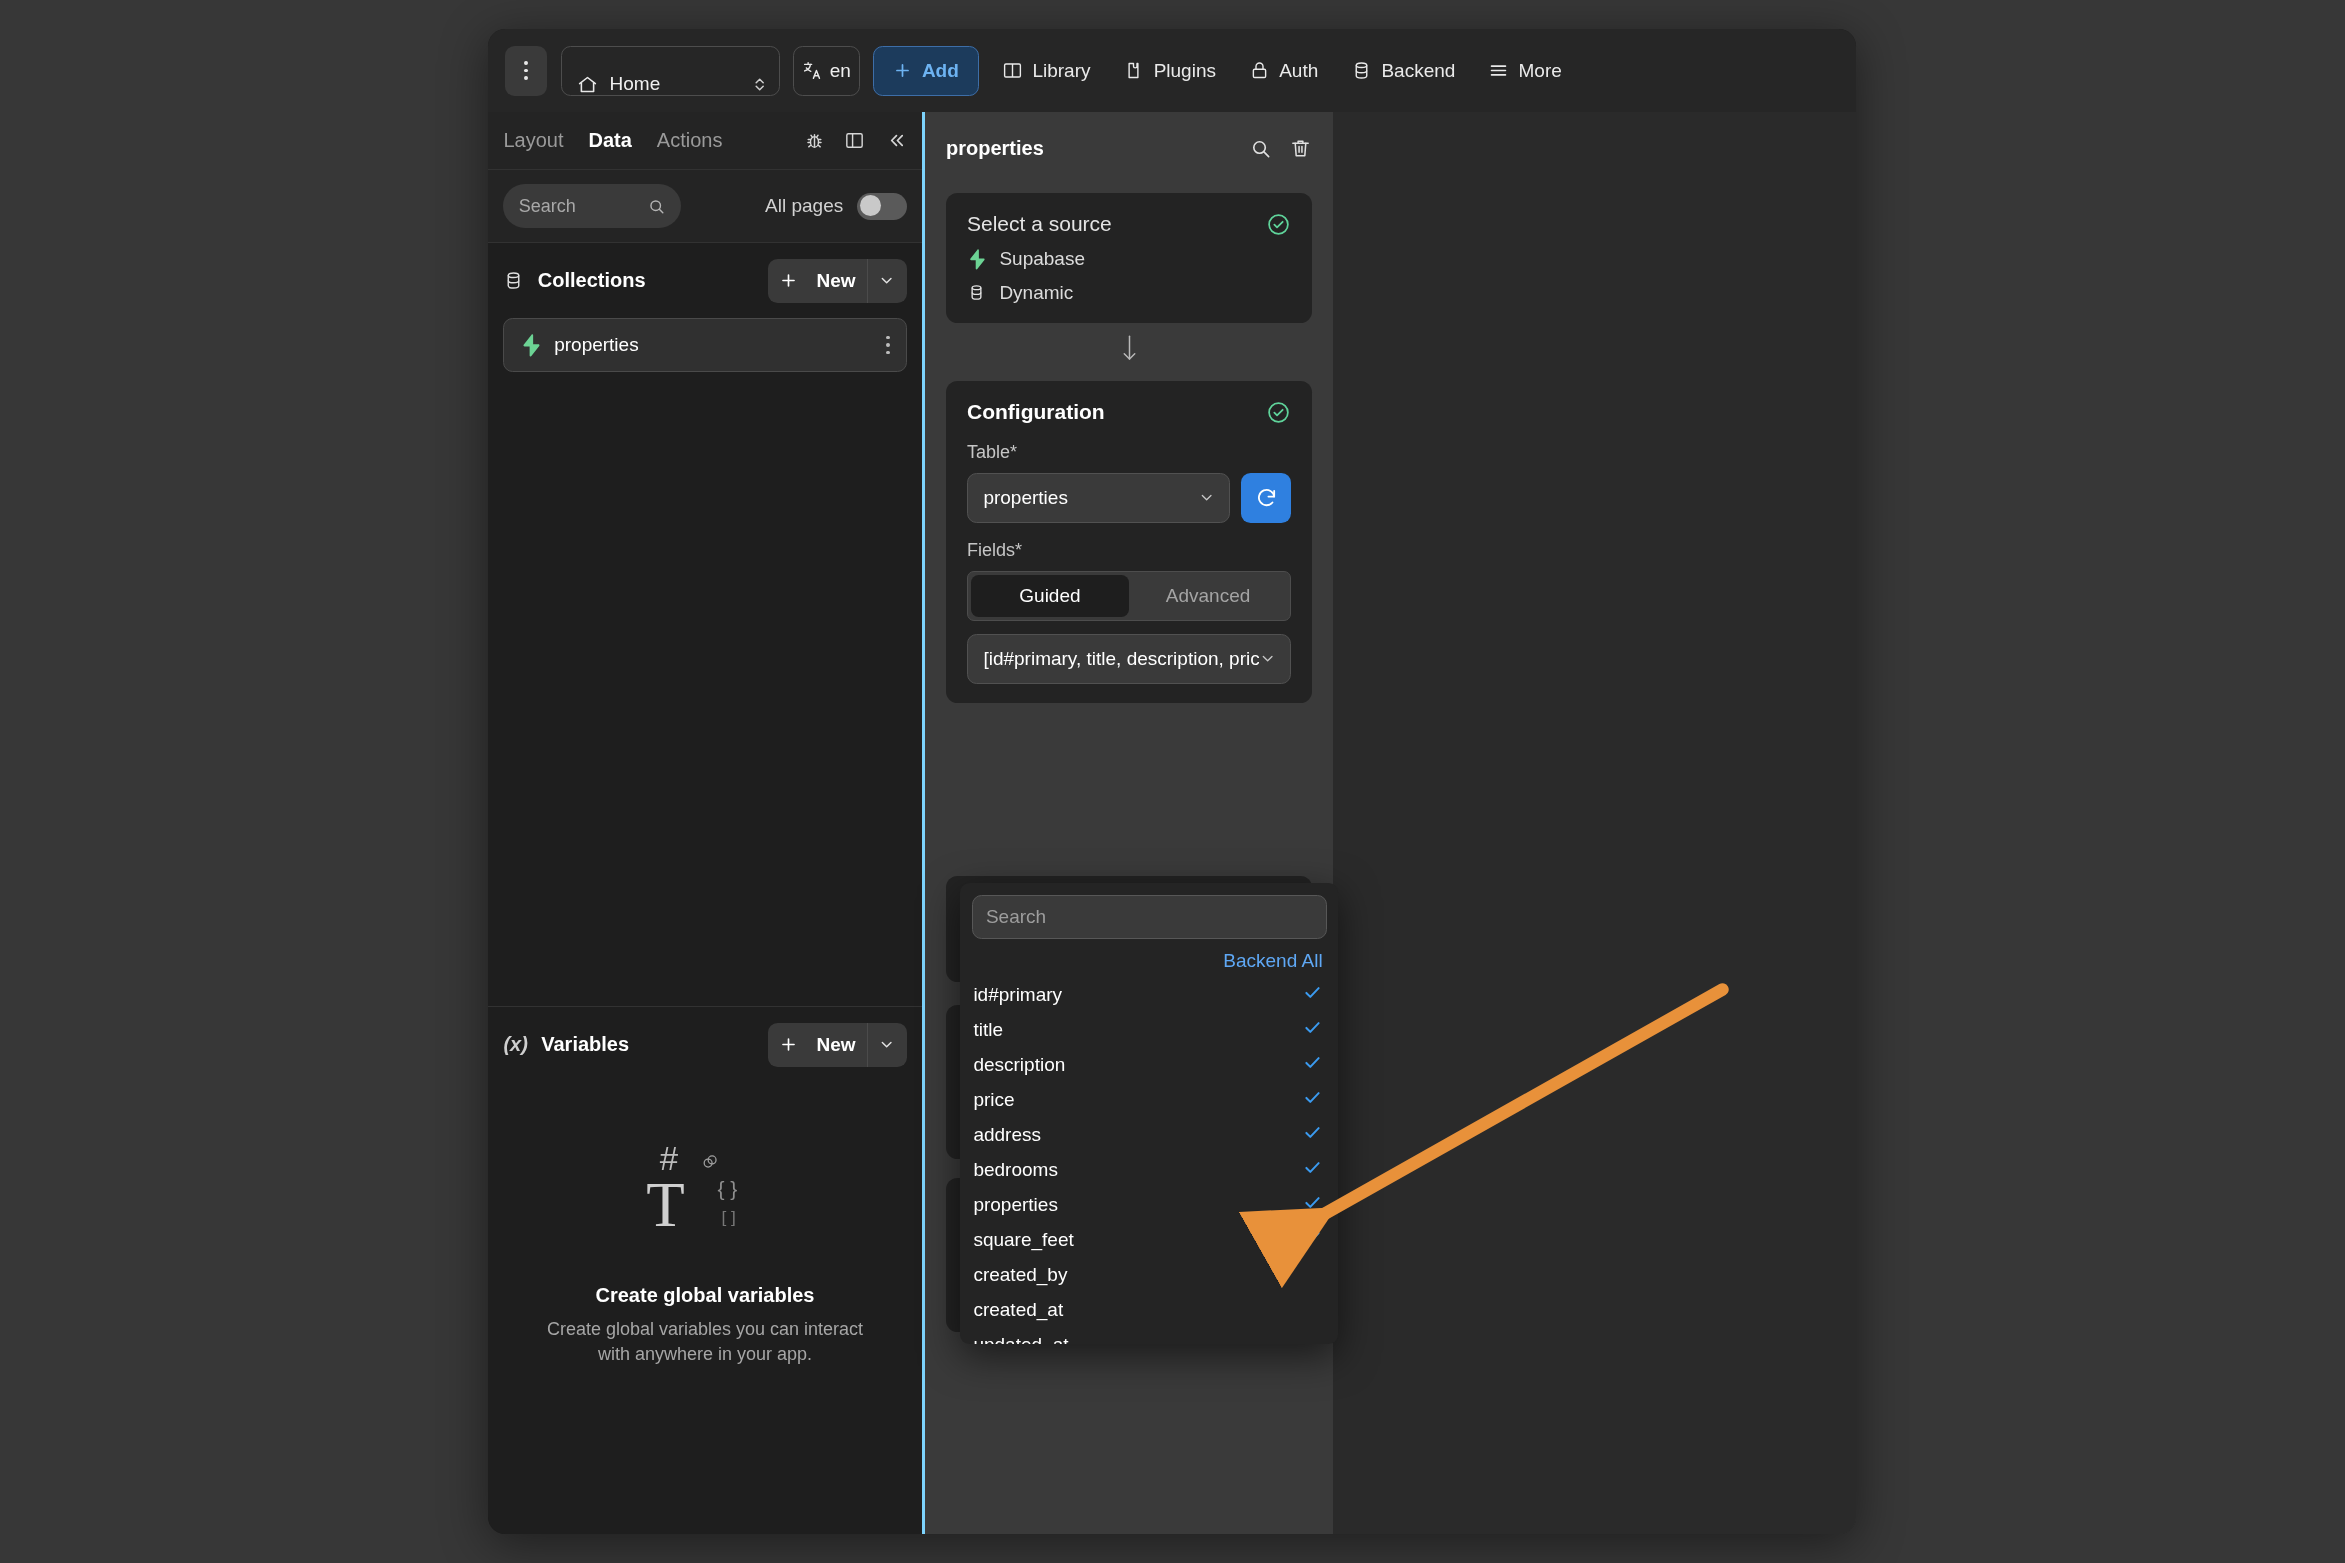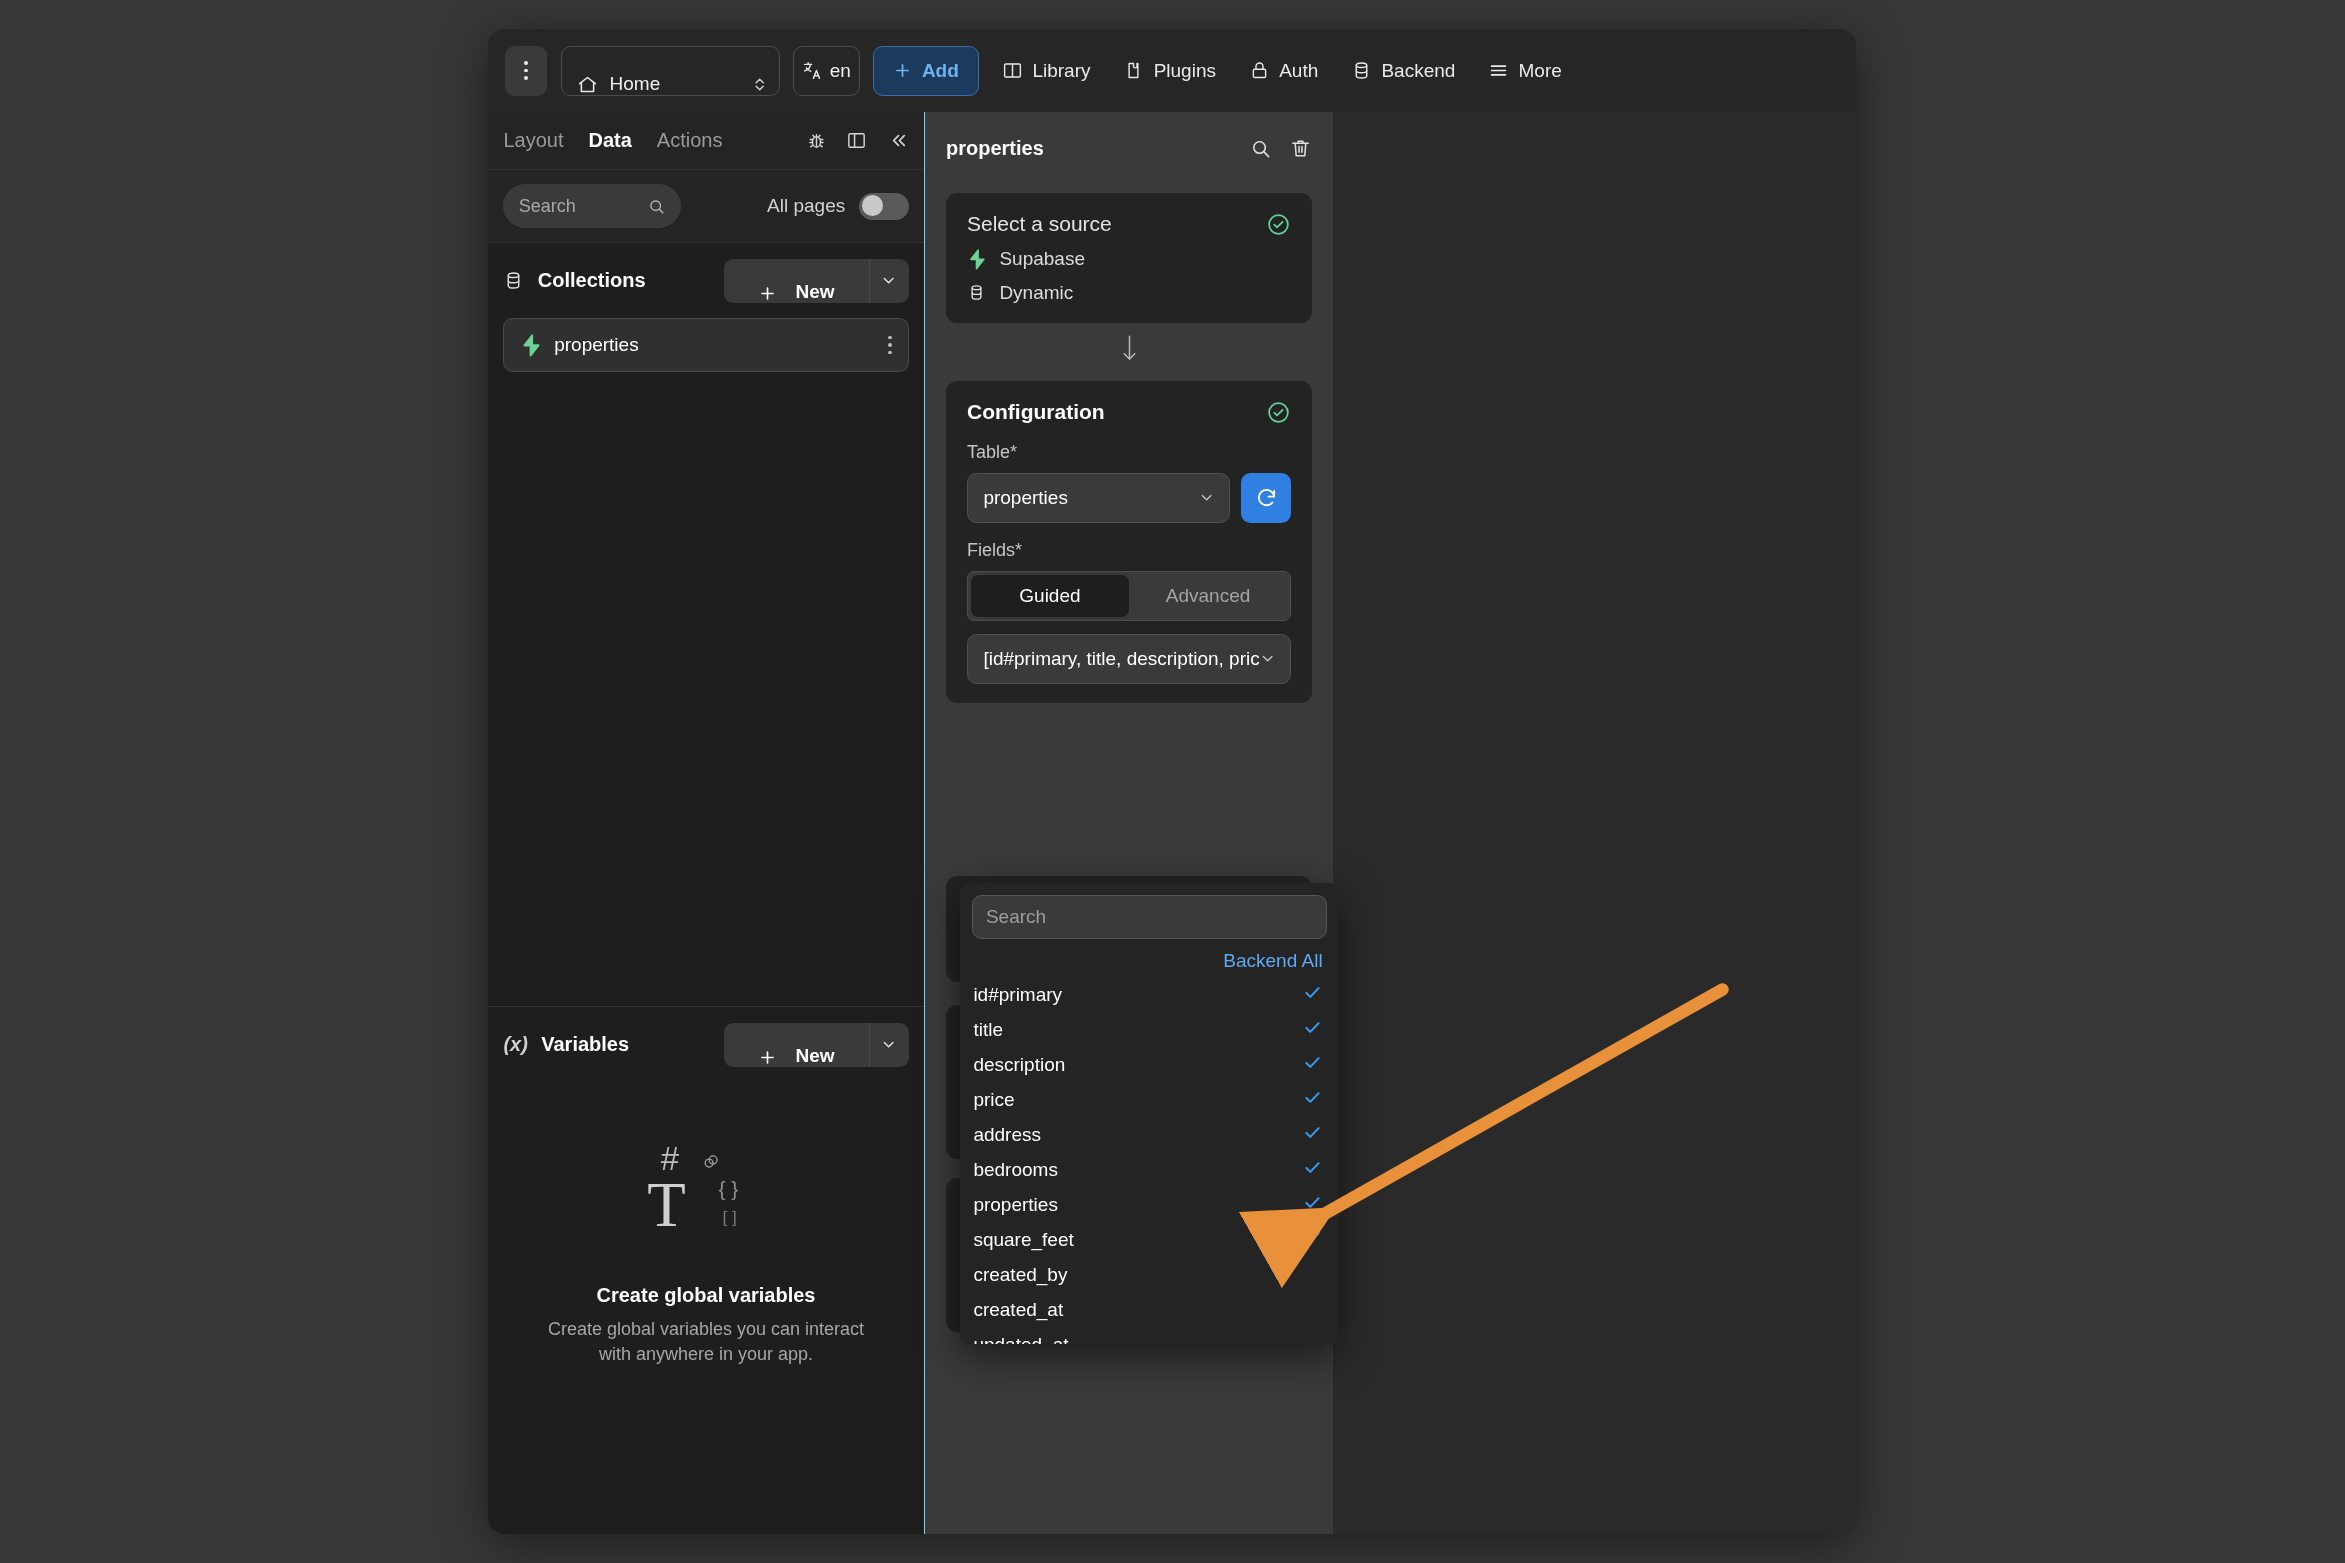--- a/index.html
+++ b/index.html
@@ -64,21 +64,21 @@
   .ico { display: inline-flex; align-items: center; justify-content: center; }
 
   
   #body { display: flex; height: calc(100% - 83px); }
 
   
   #left-panel {
     width: 437px;
     background: #1e1e1e;
     display: flex; flex-direction: column;
-    border-right: 1px solid #7dd3fc;
+    border-right: 3px solid #7dd3fc;
   }
   #tabbar {
     height: 58px; display: flex; align-items: center;
     padding: 0 15.4px; gap: 25px;
     border-bottom: 1px solid #323232;
     background: #242424;
   }
   .tab { font-size: 20px; color: #9a9a9a; cursor: pointer; }
   .tab.active { color: #ffffff; font-weight: 700; }
   .tabicons { margin-left: auto; display: flex; align-items: center; gap: 17.3px; }
@@ -110,22 +110,22 @@
   #collections-head {
     height: 75px; display: flex; align-items: center;
     padding: 0 15.4px; gap: 13.4px;
   }
   #collections-head .title { font-size: 20px; color: #ffffff; font-weight: 700; }
   .newbtn {
     margin-left: auto; height: 44px; display: flex; align-items: center;
     background: #3a3a3a; border-radius: 9.6px; overflow: hidden; cursor: pointer;
   }
   .newbtn .main {
-    display: flex; align-items: flex-end; gap: 19px;
-    padding: 0 34px; height: 100%; color: #fff; font-size: 19px; font-weight: 700;
+    display: flex; align-items: center; gap: 19px;
+    padding: 0 11px; height: 100%; color: #fff; font-size: 19px; font-weight: 700;
   }
   .newbtn .caret {
     width: 40px; height: 100%; display: flex; align-items: center; justify-content: center;
     border-left: 1px solid #4b4b4b; color: #e2e2e2;
   }
   .coll-item {
     margin: 0 15.4px; height: 54px;
     border: 1px solid #4a4a4a; border-radius: 9.6px;
     background: #303030;
     display: flex; align-items: center; gap: 13.4px;

